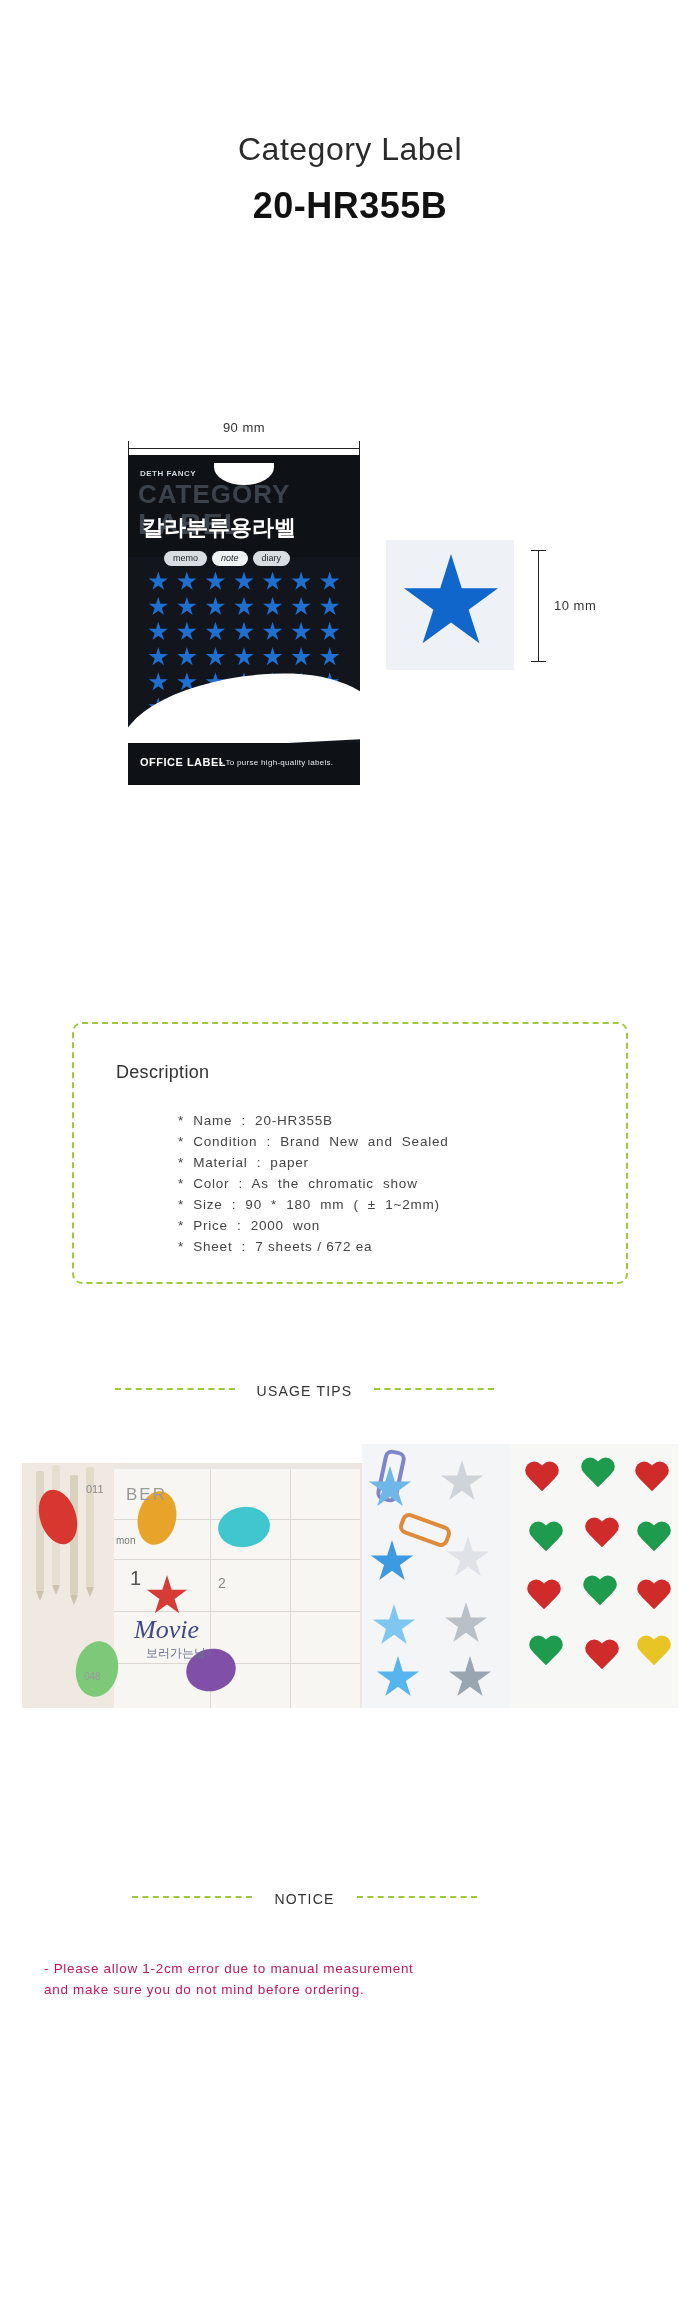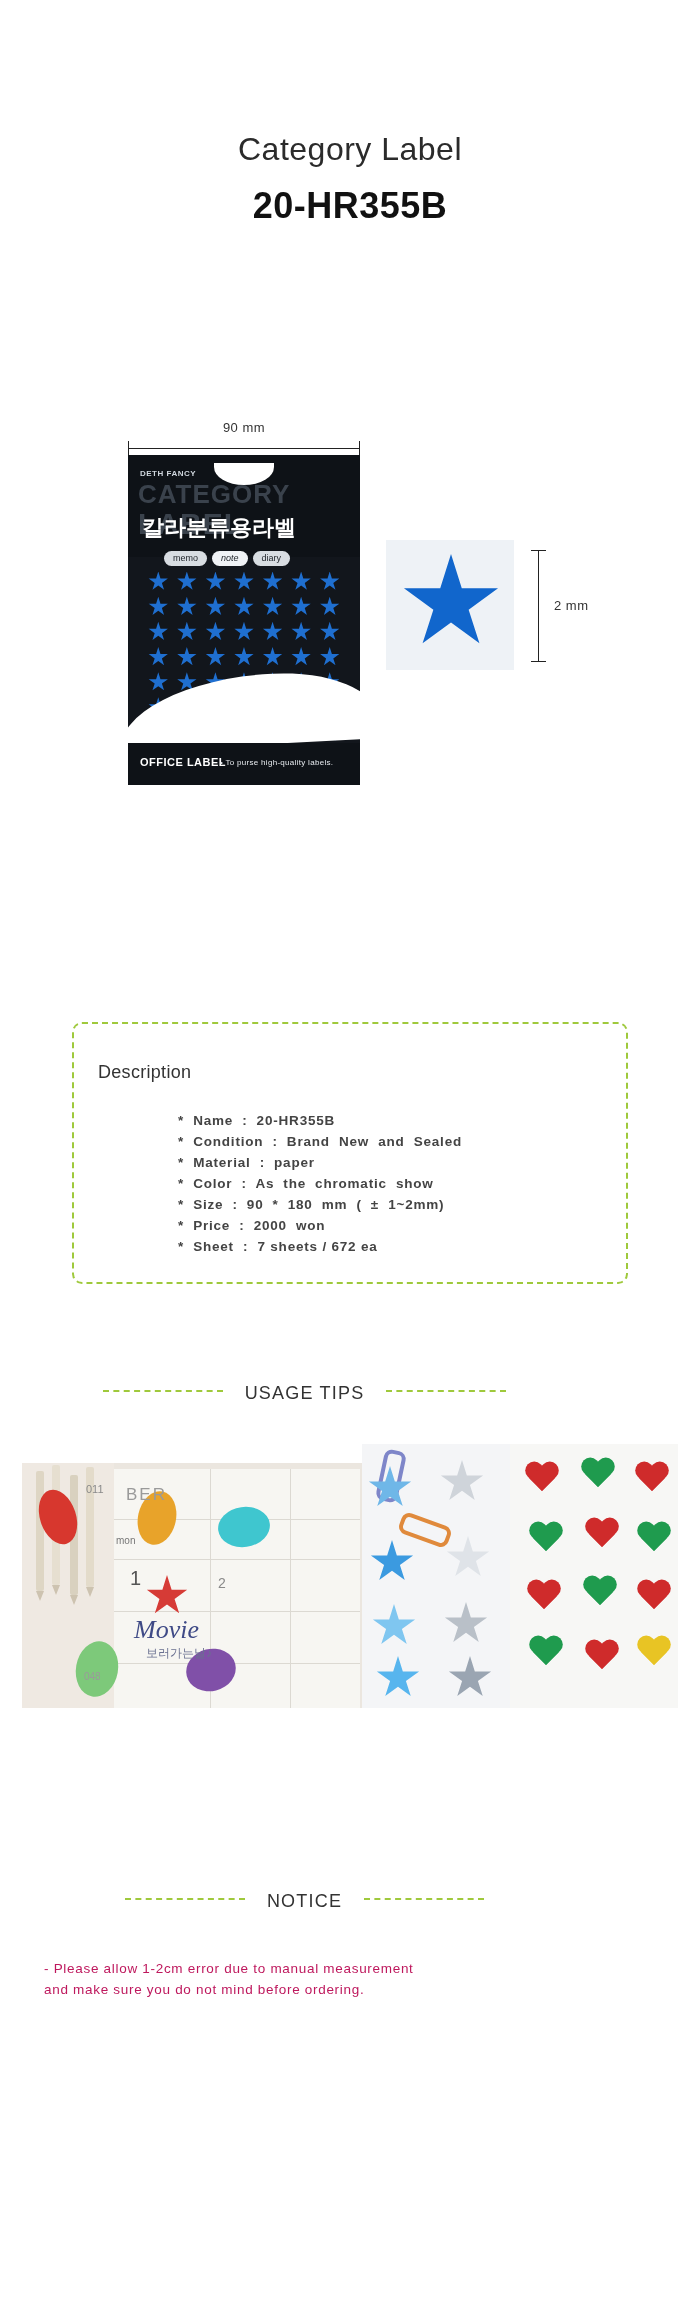--- a/index.html
+++ b/index.html
@@ -309,44 +309,44 @@
     left: 72px;
     top: 1022px;
     width: 556px;
     height: 262px;
     border: 2px dashed #9fc93c;
     border-radius: 10px;
     box-sizing: border-box;
   }
   .desc-title {
     position: absolute;
-    left: 24px;
+    left: 42px;
     top: 38px;
     font-size: 18px;
     color: #333;
     letter-spacing: 0.3px;
   }
   .desc-list {
     position: absolute;
     left: 104px;
     top: 86px;
     font-size: 13.5px;
     color: #444;
     line-height: 21px;
     letter-spacing: 0.8px;
   }
-  .desc-list div { white-space: pre; font-weight: bold; }
+  .desc-list div { white-space: pre; }
 
   
   .section-head {
     position: absolute;
     left: 0;
     width: 609px;
     text-align: center;
-    font-size: 18px;
+    font-size: 14px;
     letter-spacing: 1.2px;
     color: #333;
   }
   .section-head .dash {
     display: inline-block;
     vertical-align: middle;
     width: 120px;
     border-top: 2px dashed #9fc93c;
     margin: 0 22px;
     position: relative;
@@ -568,21 +568,21 @@
     </div>
   </div>
 
   <div class="zoom">
     <div class="bigstar"></div>
   </div>
   <div class="dim-right">
     <div class="cap-t"></div>
     <div class="line"></div>
     <div class="cap-b"></div>
-    <div class="label">2 mm</div>
+    <div class="label">10 mm</div>
   </div>
 </div>
 
 <div class="desc-box">
   <div class="desc-title">Description</div>
   <div class="desc-list">
     <div>*  Name  :  20-HR355B</div>
     <div>*  Condition  :  Brand  New  and  Sealed</div>
     <div>*  Material  :  paper</div>
     <div>*  Color  :  As  the  chromatic  show</div>

